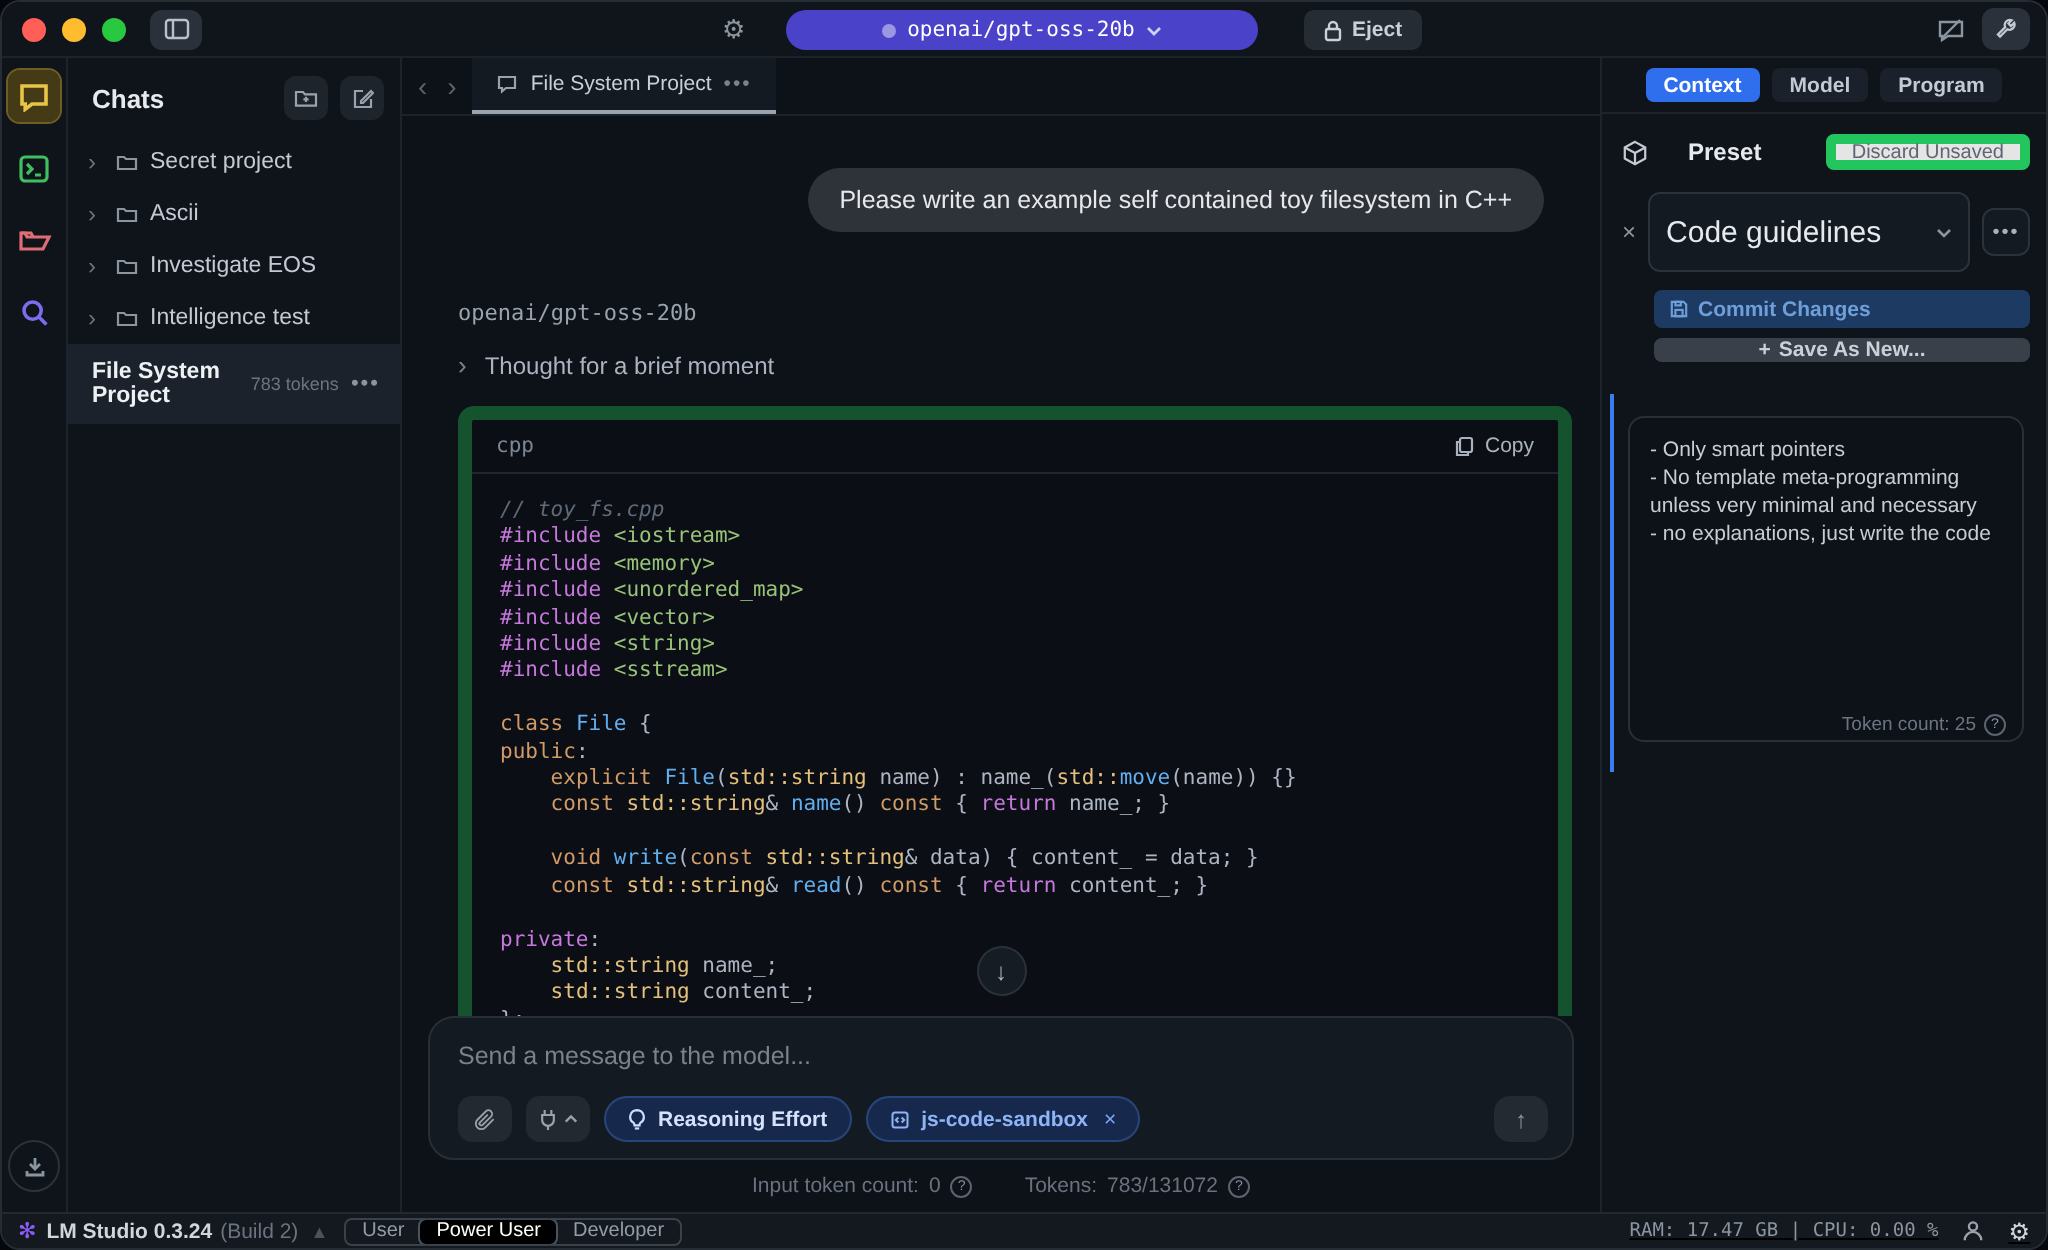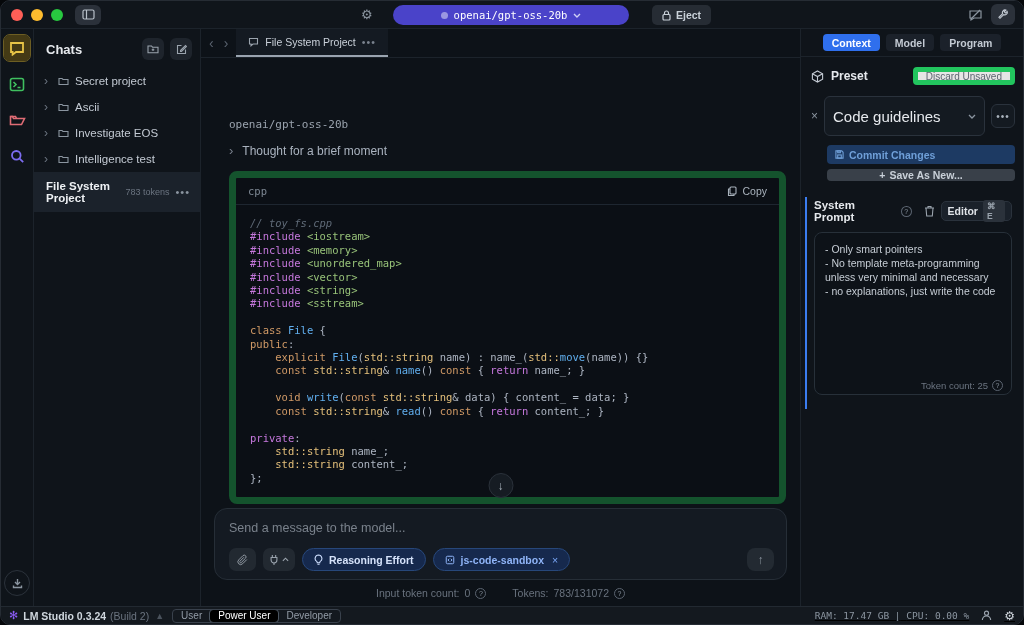--- a/index.html
+++ b/index.html
@@ -77,21 +77,21 @@
   .token-stats { height:26px; display:flex; align-items:center; justify-content:center; gap:26px; font-size:10.5px; color:#69727e; }
   .stat { display:flex; align-items:center; gap:5px; }
   .qmark { width:11px; height:11px; border:1px solid #5b6470; border-radius:50%; font-size:7px; display:inline-flex; align-items:center; justify-content:center; color:#8b95a0; }
 
   
   .panel { width:223px; flex:0 0 223px; background:#0f141a; border-left:1px solid #1c232b; display:flex; flex-direction:column; }
   .panel-tabs { height:28px; display:flex; align-items:center; justify-content:center; gap:6px; border-bottom:1px solid #1c232b; }
   .ptab { height:17px; padding:0 9px; border-radius:4px; font-size:10.5px; font-weight:bold; color:#c3cad3; background:#1b212a; display:flex; align-items:center; cursor:pointer; }
   .ptab.active { background:#2f6fed; color:#fff; }
   .preset-sec { padding:10px 8px 0 10px; }
-  .preset-head { display:flex; align-items:center; gap:7px; }
+  .preset-head { display:flex; align-items:center; gap:20px; }
   .preset-title { font-size:12px; font-weight:bold; color:#e6e9ed; flex:1; }
   .discard-btn { height:18px; padding:0 8px; background:#e5e5e5; border:5px solid #22c55e; border-radius:4px; color:#5d6671; font-size:10px; display:flex; align-items:center; cursor:pointer; }
   .preset-row { display:flex; align-items:center; gap:6px; margin-top:11px; }
   .preset-x { color:#8b95a0; font-size:12px; cursor:pointer; }
   .preset-select { flex:1; height:40px; background:#141a21; border:1px solid #2a323c; border-radius:6px; display:flex; align-items:center; padding:0 8px; font-size:15px; color:#e6e9ed; cursor:pointer; }
   .preset-select .lbl { flex:1; }
   .dots-btn { width:24px; height:24px; background:#141a21; border:1px solid #2a323c; border-radius:6px; color:#aab3bd; display:flex; align-items:center; justify-content:center; letter-spacing:1px; font-size:10px; cursor:pointer; }
   .preset-btns { display:flex; gap:5px; margin-top:9px; margin-left:16px;flex-direction:column; }
   .commit-btn { height:19px; padding:0 8px; background:#1d3a63; border-radius:4px; color:#6f9fd8; font-size:10.5px; font-weight:bold; display:flex; align-items:center; gap:5px; cursor:pointer; }
   .savenew-btn { height:19px; flex:1; background:#394049; border-radius:4px; color:#c9d0d8; font-size:10.5px; font-weight:bold; display:flex; align-items:center; justify-content:center; gap:4px; cursor:pointer; }
@@ -275,20 +275,23 @@
         <div class="tab">
           <svg width="11" height="10" viewBox="0 0 11 10" fill="none" stroke="#9aa3ad" stroke-width="1.1">
               <path d="M1.5 1.5h8v5.5H5L3 8.7V7H1.5z"></path>
             </svg>
           <span>File System Project</span>
           <span class="dots">•••</span>
         </div>
       </div>
 
       <div class="messages">
+        <div class="bubble-row">
+          <div class="user-bubble">Please write an example self contained toy filesystem in C++</div>
+        </div>
         <div class="model-name">openai/gpt-oss-20b</div>
         <div class="thought-row">
           <span class="chev">›</span>
           <span>Thought for a brief moment</span>
         </div>
         <div class="code-block">
           <div class="code-head">
             <span class="code-lang">cpp</span>
             <span class="copy-btn">
               <svg width="10" height="11" viewBox="0 0 10 11" fill="none" stroke="currentColor" stroke-width="1.1">
@@ -394,36 +397,20 @@
             <span>Commit Changes</span>
           </span>
           <span class="savenew-btn">
             <span>+</span>
             <span>Save As New...</span>
           </span>
         </div>
       </div>
 
       <div class="sysprompt-card">
-        <div class="sys-head">
-          <span class="sys-title">System Prompt</span>
-          <span class="qmark">?</span>
-          <span class="sys-spacer"></span>
-          <span class="trash-btn">
-            <svg width="11" height="12" viewBox="0 0 11 12" fill="none" stroke="currentColor" stroke-width="1.1">
-                <line x1="1" y1="3" x2="10" y2="3"></line>
-                <path d="M2 3l.7 8h5.6L9 3"></path>
-                <path d="M4 3V1.5h3V3"></path>
-              </svg>
-          </span>
-          <span class="editor-btn">
-            <span>Editor</span>
-            <span class="kbd">⌘ E</span>
-          </span>
-        </div>
         <div class="sys-textarea-wrap">
           <textarea class="sys-textarea" style="">- Only smart pointers
 - No template meta-programming unless very minimal and necessary
 - no explanations, just write the code</textarea>
           <span class="sys-tokcount">
             <span>Token count: 25</span>
             <span class="qmark">?</span>
           </span>
         </div>
       </div>

